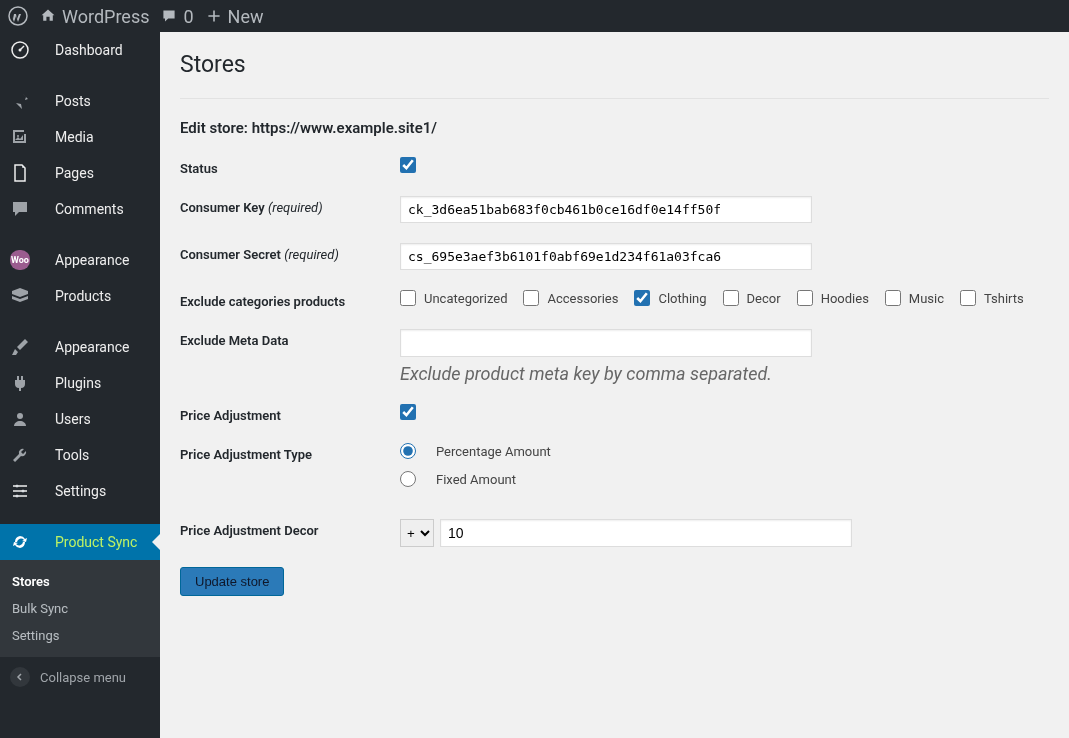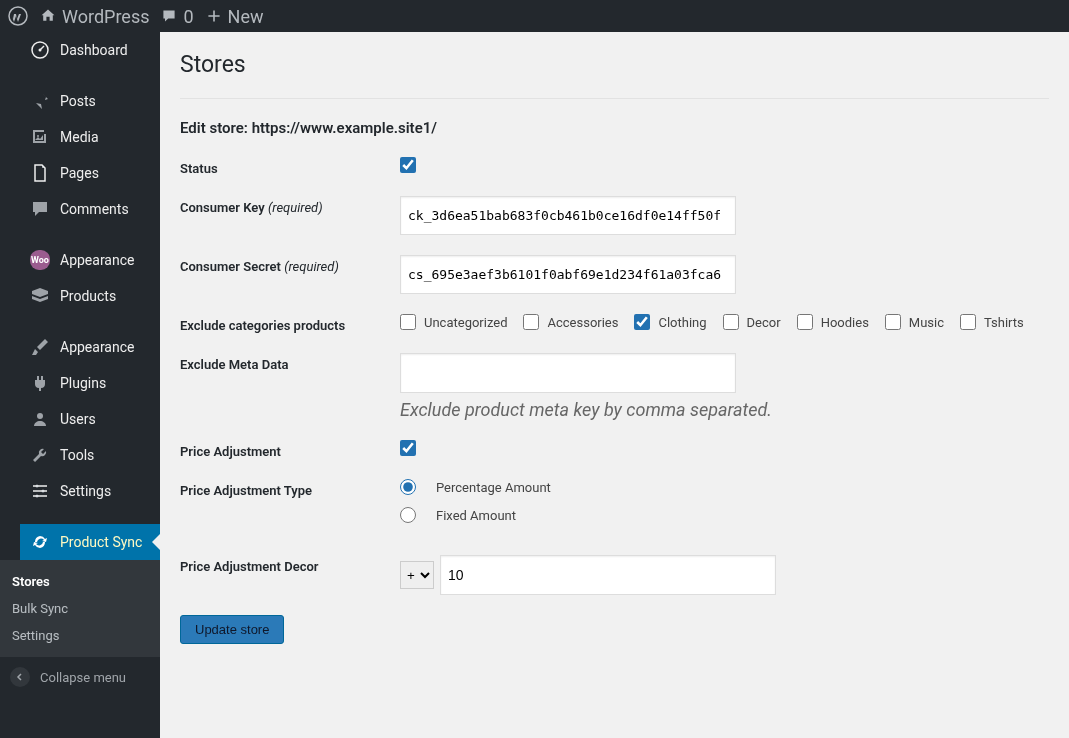--- a/index.html
+++ b/index.html
@@ -2,40 +2,40 @@
 <html><head>
 <meta charset="utf-8">
 <style>
 * { box-sizing: border-box; margin: 0; padding: 0; }
 body { font-family: -apple-system, BlinkMacSystemFont, "Segoe UI", Roboto, sans-serif; font-size: 13px; color: #444; background: #f1f1f1; }
 .adminbar { background: #23282d; color: #b4b9be; height: 32px; display: flex; align-items: center; padding: 0 8px; gap: 12px; }
 .adminbar-item { display: flex; align-items: center; gap: 6px; color: #b4b9be; cursor: pointer; font-size: 18px; }
 .wp-logo { width: 20px; height: 20px; }
 .main-wrap { display: flex; min-height: calc(100vh - 32px); }
 .sidebar { width: 160px; background: #23282d; color: #eee; flex-shrink: 0; }
-.menu-item { display: flex; align-items: center; gap: 10px; padding: 8px 10px; color: #eee; cursor: pointer; font-size: 14px; margin-left: 20px; }
-.menu-item.active { background: #0073aa; color: #fef9c3; position: relative; }
+.menu-item { display: flex; align-items: center; gap: 25px; padding: 8px 10px; color: #eee; cursor: pointer; font-size: 14px; }
+.menu-item.active { background: #0073aa; color: #bef264; position: relative; }
 .menu-item.active::after { content: ''; position: absolute; right: 0; top: 50%; transform: translateY(-50%); border: 8px solid transparent; border-right-color: #f1f1f1; }
 .menu-sep { height: 5px; margin: 5px 0; }
 .menu-icon { width: 20px; height: 20px; fill: rgba(240,245,250,0.6); flex-shrink: 0; }
 .menu-item.active .menu-icon { fill: #fff; }
 .submenu { background: #32373c; padding: 8px 0; }
 .submenu-item { padding: 6px 12px; color: rgba(240,245,250,0.7); cursor: pointer; font-size: 13px; }
 .submenu-item.active { color: #fff; font-weight: 600; }
 .collapse { display: flex; align-items: center; gap: 10px; padding: 10px; color: #a0a5aa; cursor: pointer; font-size: 13px; }
 .collapse-icon { width: 20px; height: 20px; background: #32373c; border-radius: 50%; display: flex; align-items: center; justify-content: center; }
 .content { flex: 1; padding: 10px 20px 40px 20px; }
 h1 { font-size: 23px; font-weight: 400; color: #23282d; padding: 9px 0 20px 0; }
 hr { border: none; border-top: 1px solid #e2e2e2; margin: 0 0 20px 0; }
 .subhead { font-size: 15px; font-weight: 600; color: #23282d; margin-bottom: 20px; }
 .form-row { display: flex; margin-bottom: 20px; }
 .form-label { width: 220px; flex-shrink: 0; font-weight: 600; color: #23282d; padding-top: 4px; }
 .form-label .req { font-style: italic; font-weight: 400; }
 .form-field { flex: 1; }
-input[type=text] { border: 1px solid #ddd; box-shadow: inset 0 1px 2px rgba(0,0,0,.07); padding: 11px 7px; font-size: 14px; width: 336px; }
+input[type=text] { border: 1px solid #ddd; box-shadow: inset 0 1px 2px rgba(0,0,0,.07); padding: 5px 7px; font-size: 14px; width: 412px; }
 input.mono { font-family: Consolas, Monaco, monospace; font-size: 13px; }
 .help { color: #666; font-style: italic; font-size: 18px; margin-top: 6px; }
 .check-wrap { display: inline-flex; align-items: center; gap: 8px; margin-right: 16px; }
 input[type=checkbox] { width: 16px; height: 16px; accent-color: #2271b1; cursor: pointer; }
 .radio-row { display: flex; align-items: center; gap: 20px; margin-bottom: 12px; }
 input[type=radio] { width: 16px; height: 16px; accent-color: #2271b1; cursor: pointer; }
 select.small { padding: 2px 2px; border: 1px solid #ccc; height: 28px; }
 .num-input { width: 210px; }
 .button-primary { background: #2b7ab8; border: 1px solid #006799; color: #0f172a; padding: 6px 14px; border-radius: 3px; cursor: pointer; font-size: 13px; }
 </style>

